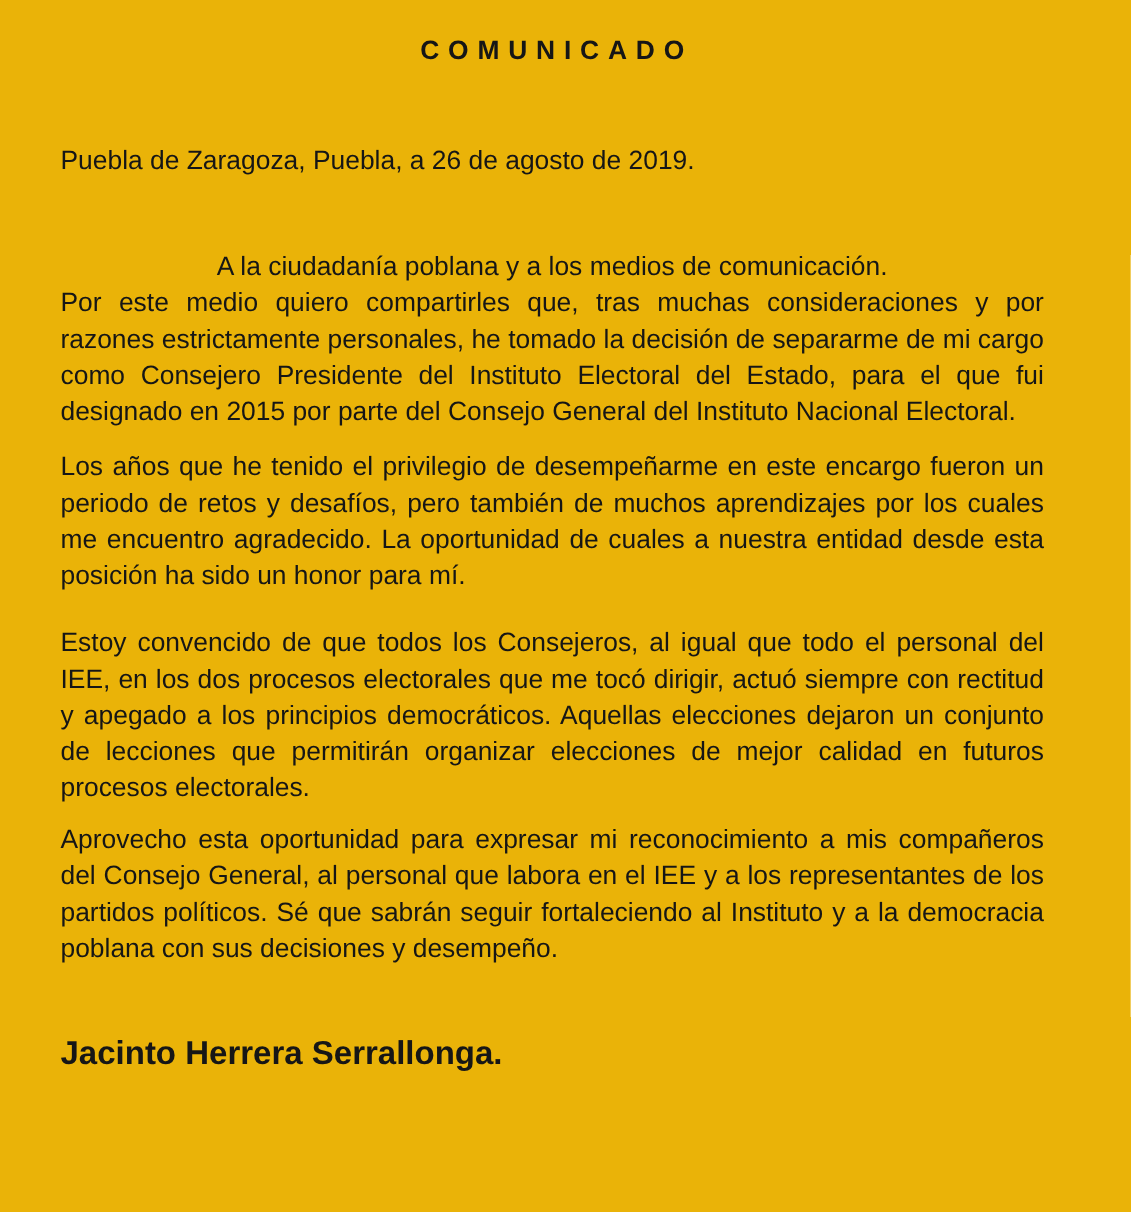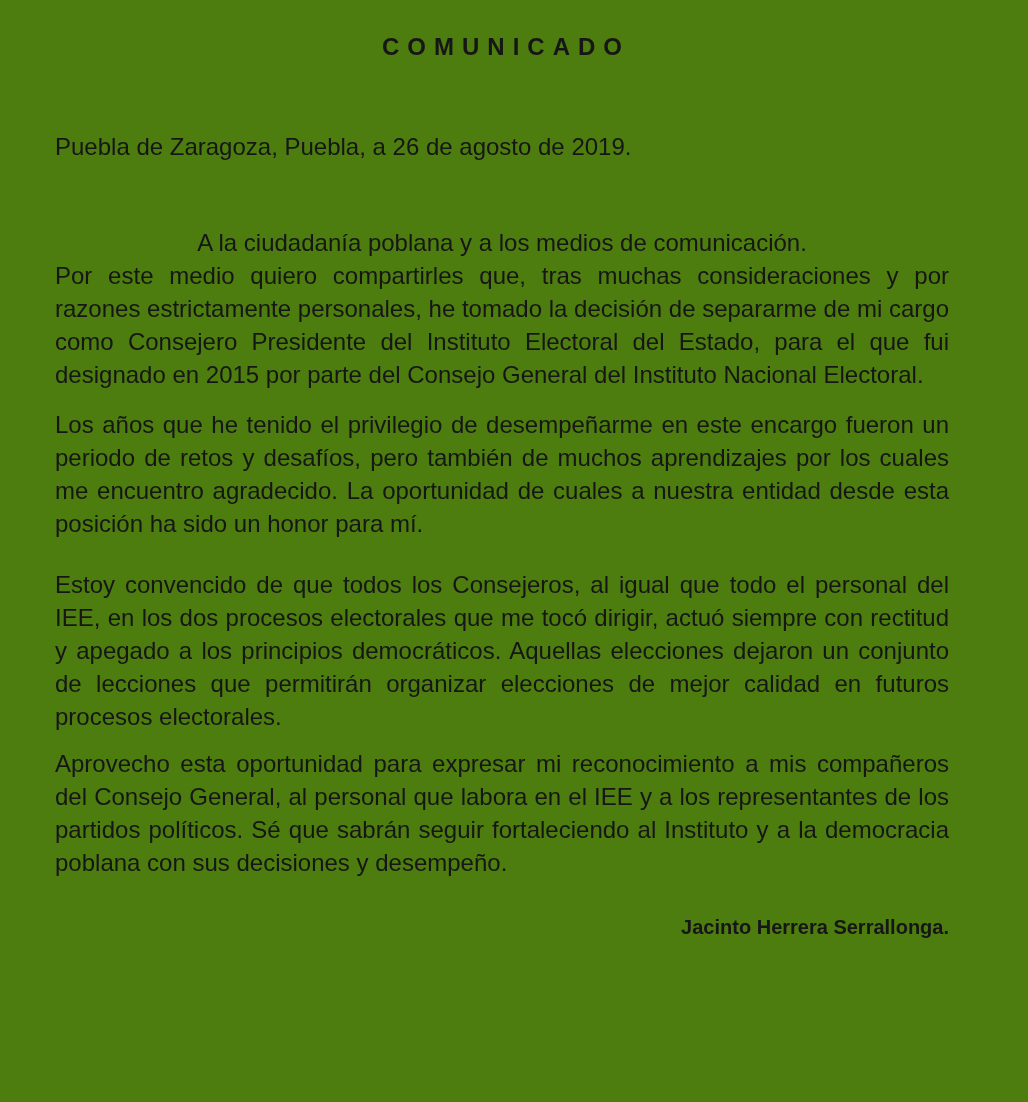--- a/index.html
+++ b/index.html
@@ -7,21 +7,21 @@
 
   html, body {
     background: #ffffff;
   }
 
   .page {
     position: relative;
     width: 1028px;
     height: 1102px;
     margin: 0 auto;
-    background: #4d7c0f;
+    background: #eab308;
     color: #161616;
     font-family: "Liberation Sans", sans-serif;
     padding: 30px 79px 39px 55px; 
     overflow: hidden;
   }
 
   .doc-title {
     font-size: 24px;
     font-weight: bold;
     line-height: 33px;
@@ -50,25 +50,25 @@
     text-align: justify;
     text-justify: inter-word;
   }
 
   .body-paragraph.p1 { }
   .body-paragraph.p2 { margin-top: 17px; }
   .body-paragraph.p3 { margin-top: 28px; }
   .body-paragraph.p4 { margin-top: 14px; }
 
   .signature {
-    margin-top: 32px;
-    font-size: 20px;
+    margin-top: 62px;
+    font-size: 30px;
     font-weight: bold;
     line-height: 33px;
-    text-align: right;
+    text-align: left;
   }
 </style>
 </head>
 <body>
 
 <div class="page">
 
   <h1 class="doc-title">COMUNICADO</h1>
 
   <p class="dateline">Puebla de Zaragoza, Puebla, a 26 de agosto de 2019.</p>

